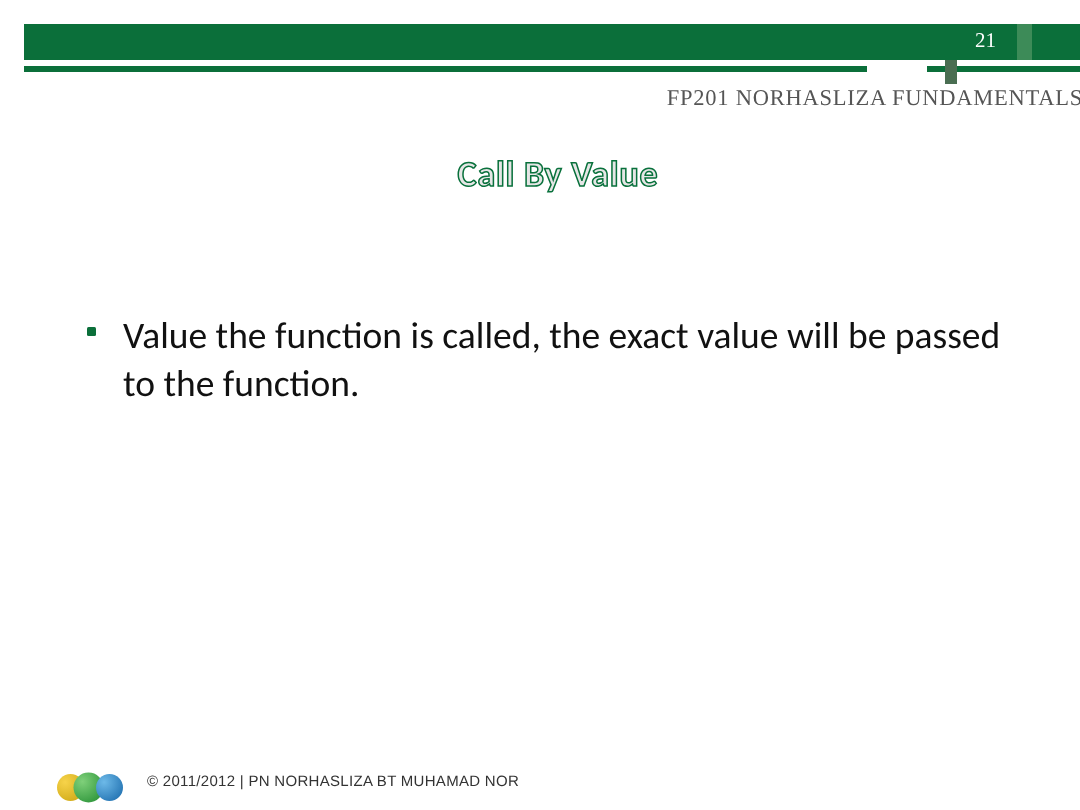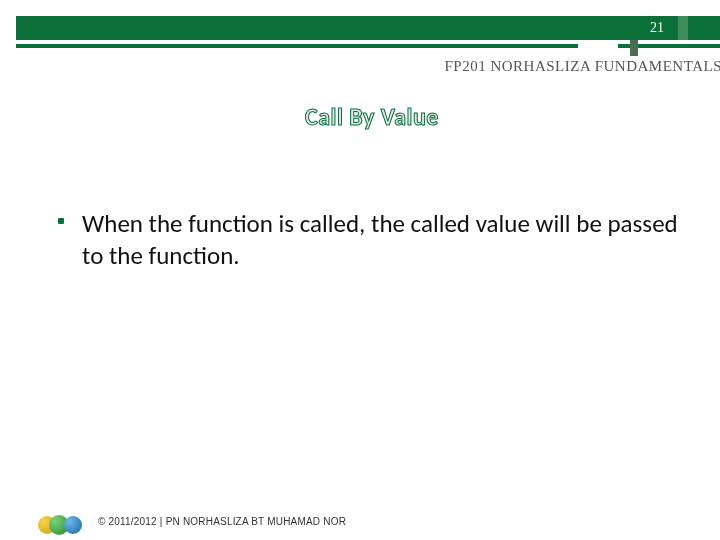--- a/index.html
+++ b/index.html
@@ -145,21 +145,21 @@
   <div class="thin-rule-gap"></div>
   <div class="thin-rule-stub"></div>
 
   <div class="course-title">FP201 NORHASLIZA FUNDAMENTALS</div>
 
   <div class="slide-title">Call By Value</div>
 
   <div class="content">
     <div class="bullet-row">
       <div class="bullet"></div>
-      <div class="bullet-text">When the function is called, the called value will be passed to the function.</div>
+      <div class="bullet-text">Value the function is called, the exact value will be passed to the function.</div>
     </div>
   </div>
 
   <div class="footer">
     <div class="logo">
       <div class="c1"></div>
         <div class="c2"></div>
         <div class="c3"></div>
     </div>
     <div class="copyright">© 2011/2012 | PN NORHASLIZA BT MUHAMAD NOR</div>

